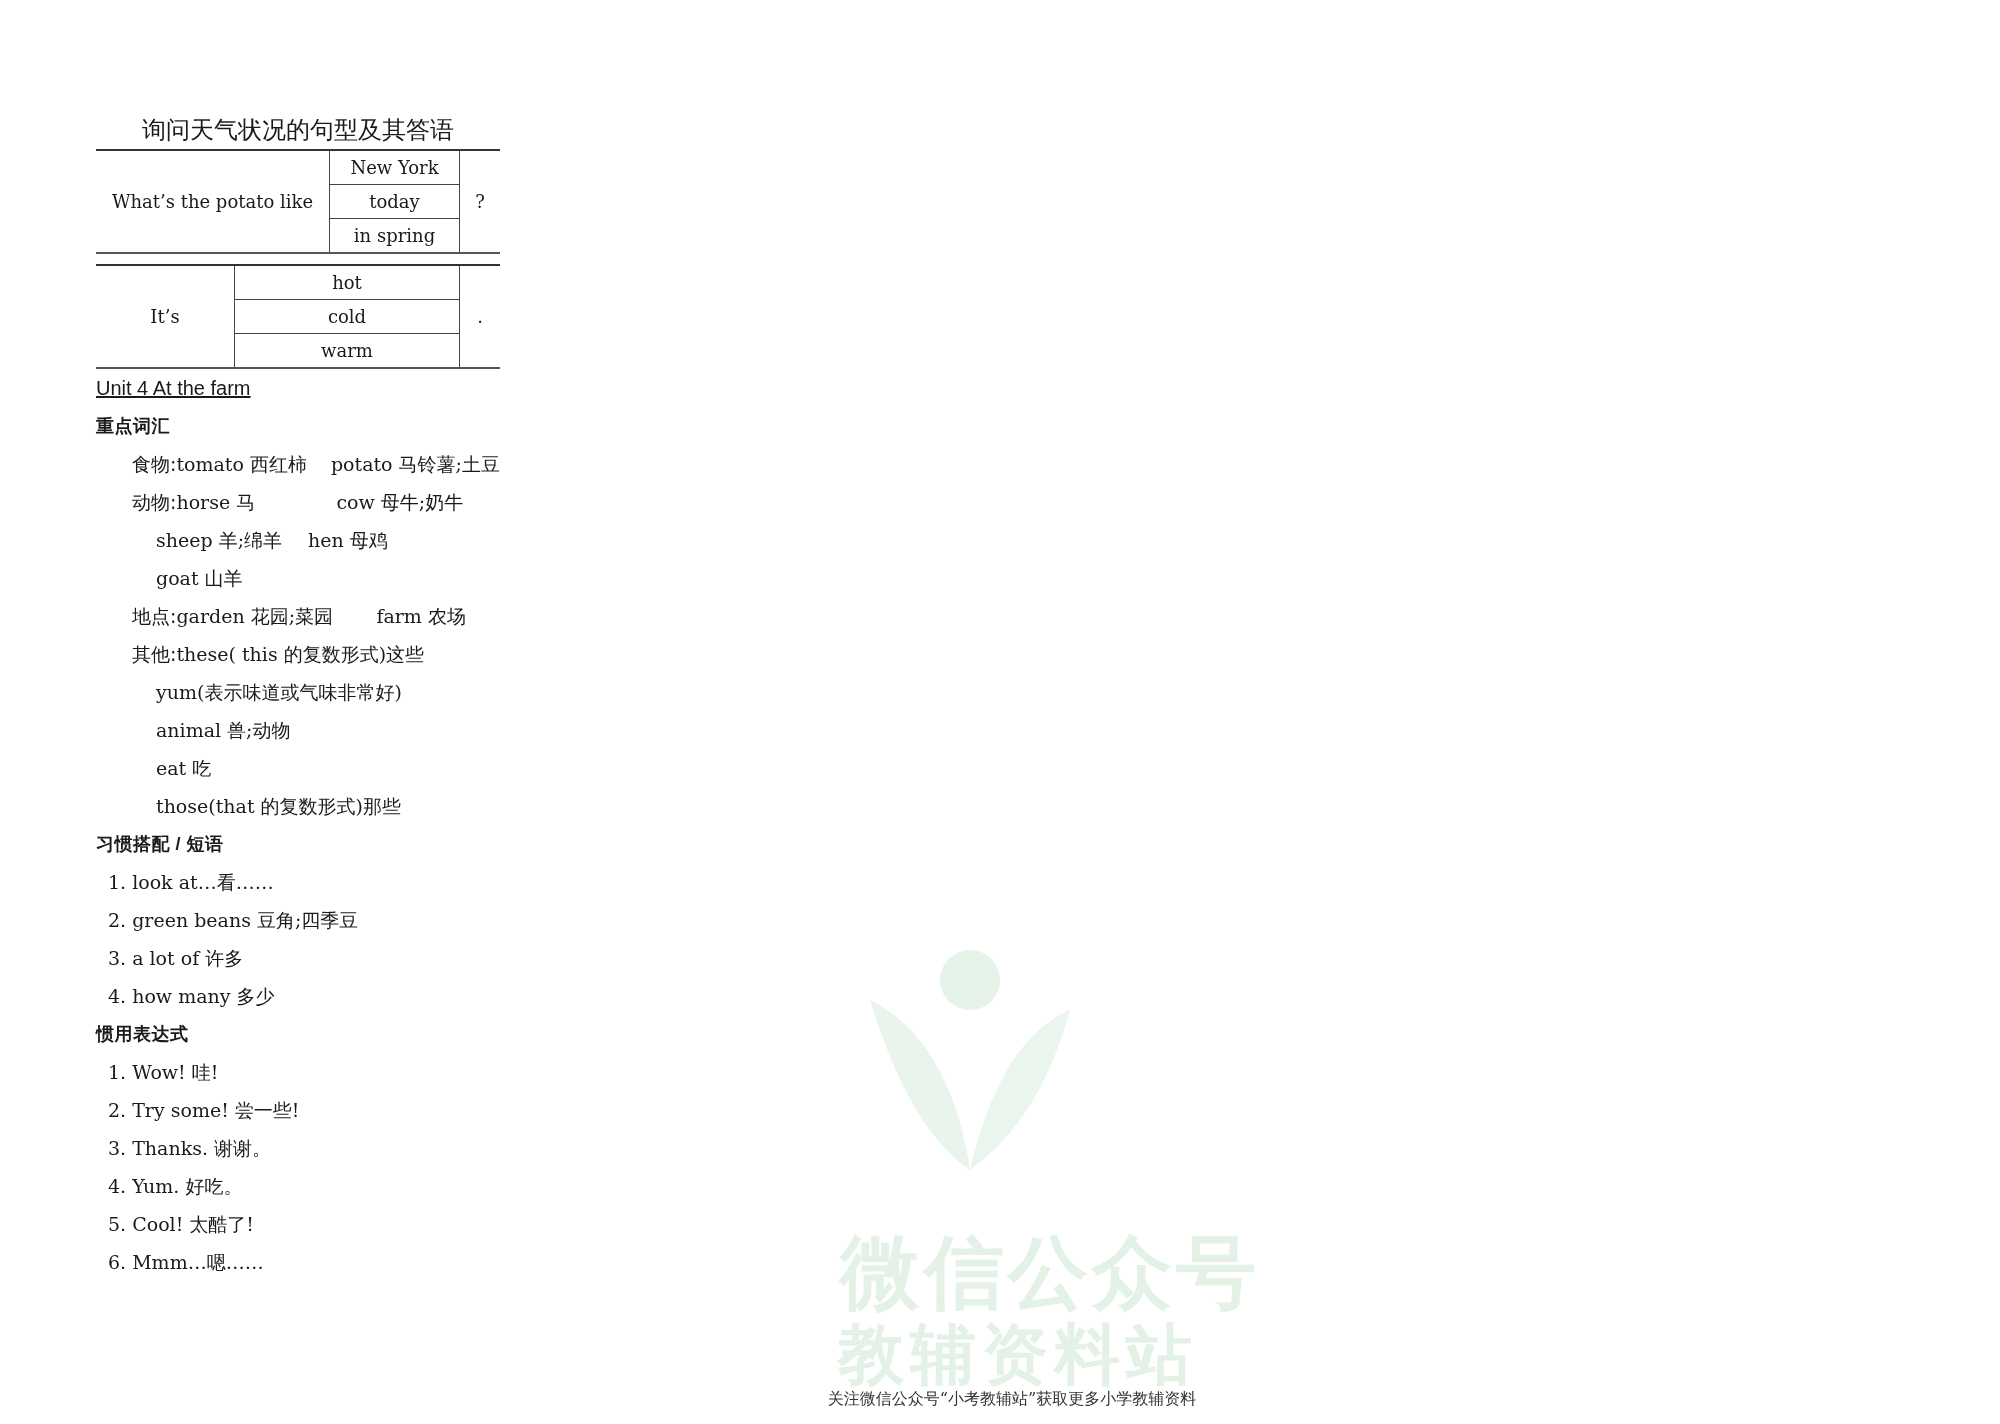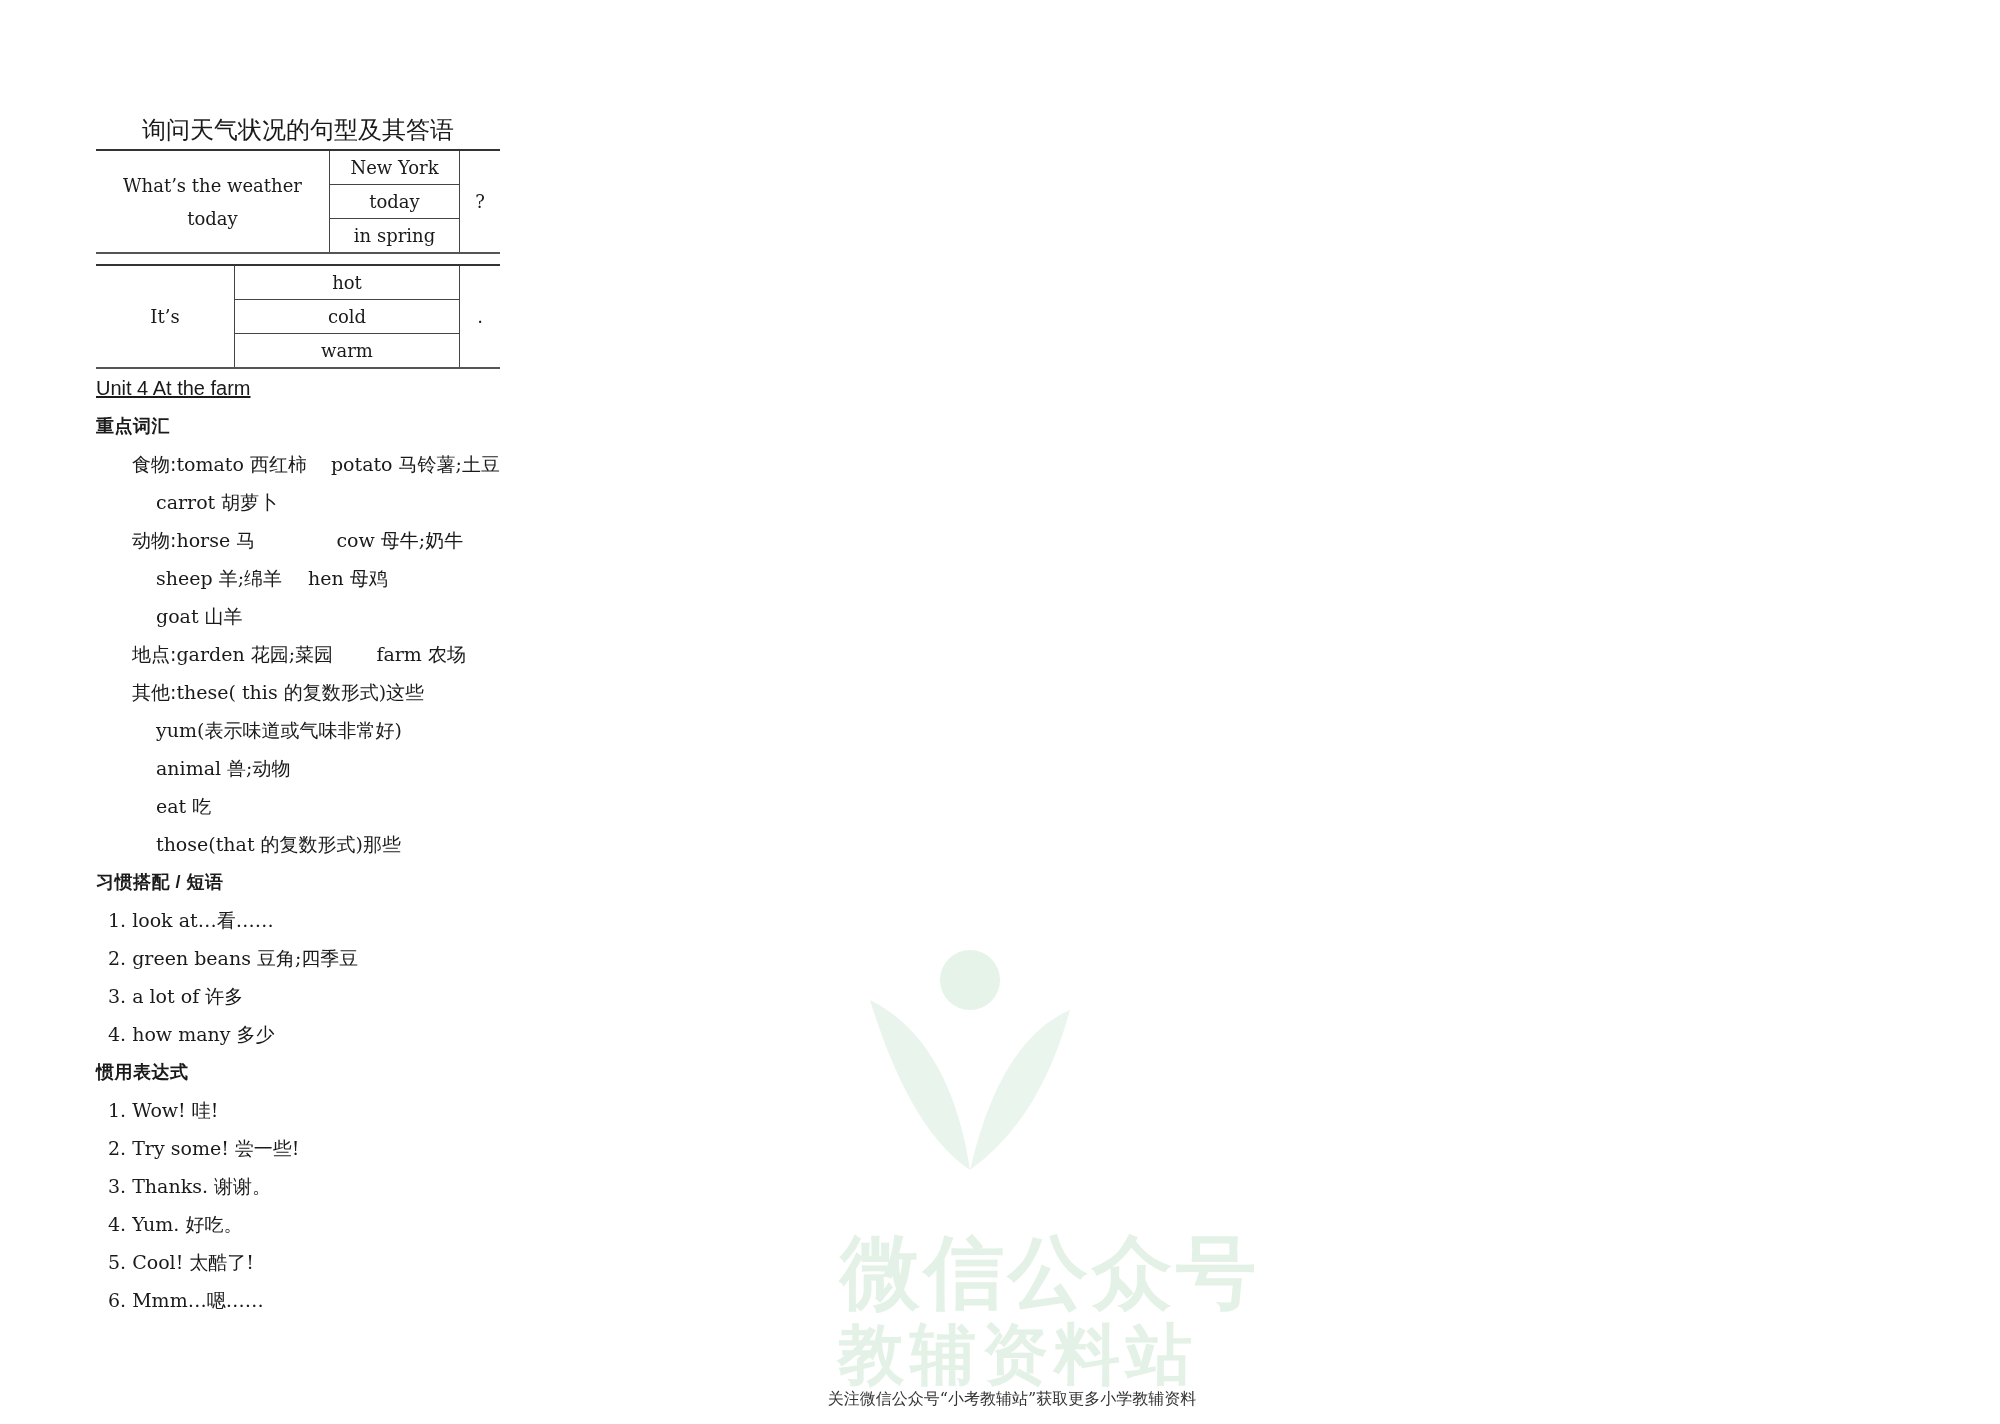--- a/index.html
+++ b/index.html
@@ -39,21 +39,21 @@
 </div>
 <div class="wm" style="left:840px;top:1220px;font-size:80px;letter-spacing:4px;">微信公众号</div>
 <div class="wm" style="left:838px;top:1310px;font-size:66px;letter-spacing:6px;">教辅资料站</div>
 
 <div class="col content" id="c1">
   <div style="height:111px"></div>
   <div class="tbl-title">询问天气状况的句型及其答语</div>
   <table class="pt">
     <tbody>
         <tr>
-      <td rowspan="3" style="width:225px">What’s the weather today</td>
+      <td rowspan="3" style="width:225px">What’s the potato like</td>
       <td class="b">New York</td>
       <td rowspan="3" class="b" style="width:32px">?</td>
     </tr>
     <tr>
           <td class="b bt">today</td>
         </tr>
     <tr>
           <td class="b bt">in spring</td>
         </tr>
   </tbody>
@@ -74,21 +74,20 @@
         </tr>
   </tbody>
     </table>
   <div class="unit-title">Unit 4  At the farm</div>
   <div class="sec-title">重点词汇</div>
   <div class="line ind1 pair">
     <span class="lbl">食物:</span>
     <span style="width:160px">tomato 西红柿</span>
     <span>potato 马铃薯;土豆</span>
   </div>
-  <div class="line ind2">carrot 胡萝卜</div>
   <div class="line ind1 pair">
     <span class="lbl">动物:</span>
     <span style="width:160px">horse 马</span>
     <span>cow 母牛;奶牛</span>
   </div>
   <div class="line ind2 pair">
     <span style="width:152px">sheep 羊;绵羊</span>
     <span>hen 母鸡</span>
   </div>
   <div class="line ind2">goat 山羊</div>

